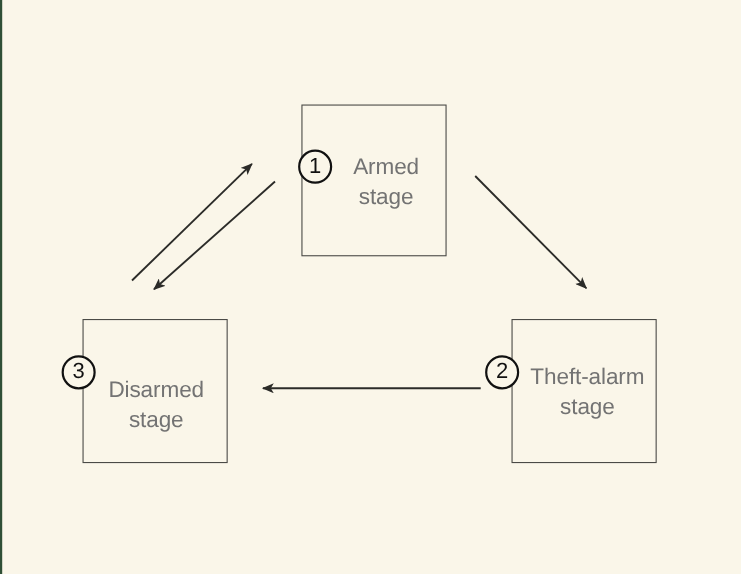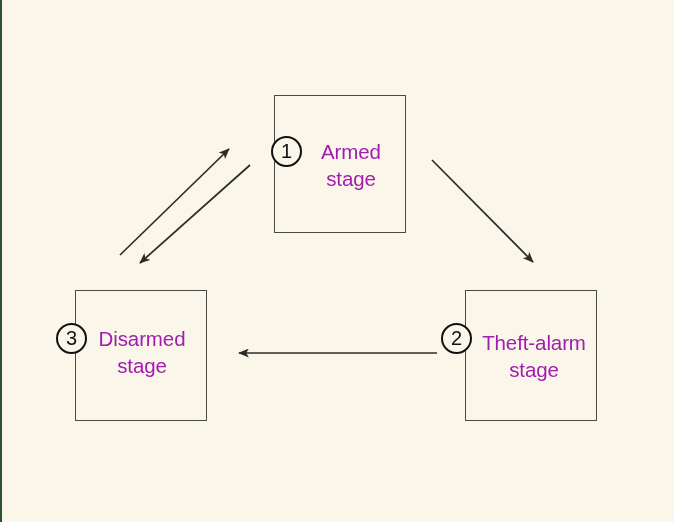--- a/index.html
+++ b/index.html
@@ -38,21 +38,21 @@
     position: absolute;
     border: 1.6px solid #4a4a46;
     background: transparent;
     box-sizing: border-box;
   }
   .node-label {
     position: absolute;
     text-align: center;
     font-size: 20.5px;
     line-height: 27px;
-    color: #a21caf;
+    color: #737373;
     letter-spacing: -0.1px;
     white-space: pre-line;
   }
   .badge {
     position: absolute;
     width: 31px;
     height: 31px;
     border: 2px solid #111111;
     border-radius: 50%;
     background: #faf6e9;
@@ -66,21 +66,21 @@
   #box-armed       { left: 274px; top: 95px;  width: 132px; height: 138px; }
   #badge-armed     { left: 271px; top: 136px; }
   #label-armed     { left: 301px; top: 138px; width: 100px; }
   
   #box-theft       { left: 465px; top: 290px; width: 132px; height: 131px; }
   #badge-theft     { left: 441px; top: 323px; }
   #label-theft     { left: 471px; top: 329px; width: 126px; }
   
   #box-disarmed    { left: 75px;  top: 290px; width: 132px; height: 131px; }
   #badge-disarmed  { left: 56px;  top: 323px; }
-  #label-disarmed  { left: 87px;  top: 325px; width: 110px; }
+  #label-disarmed  { left: 87px;  top: 341px; width: 110px; }
 </style>
 </head>
 <body>
 
 <div id="diagram-root">
 
   <div id="left-rule"></div>
 
   <svg id="svg-layer" viewBox="0 0 674 522" width="674" height="522" xmlns="http://www.w3.org/2000/svg">
     <defs>

